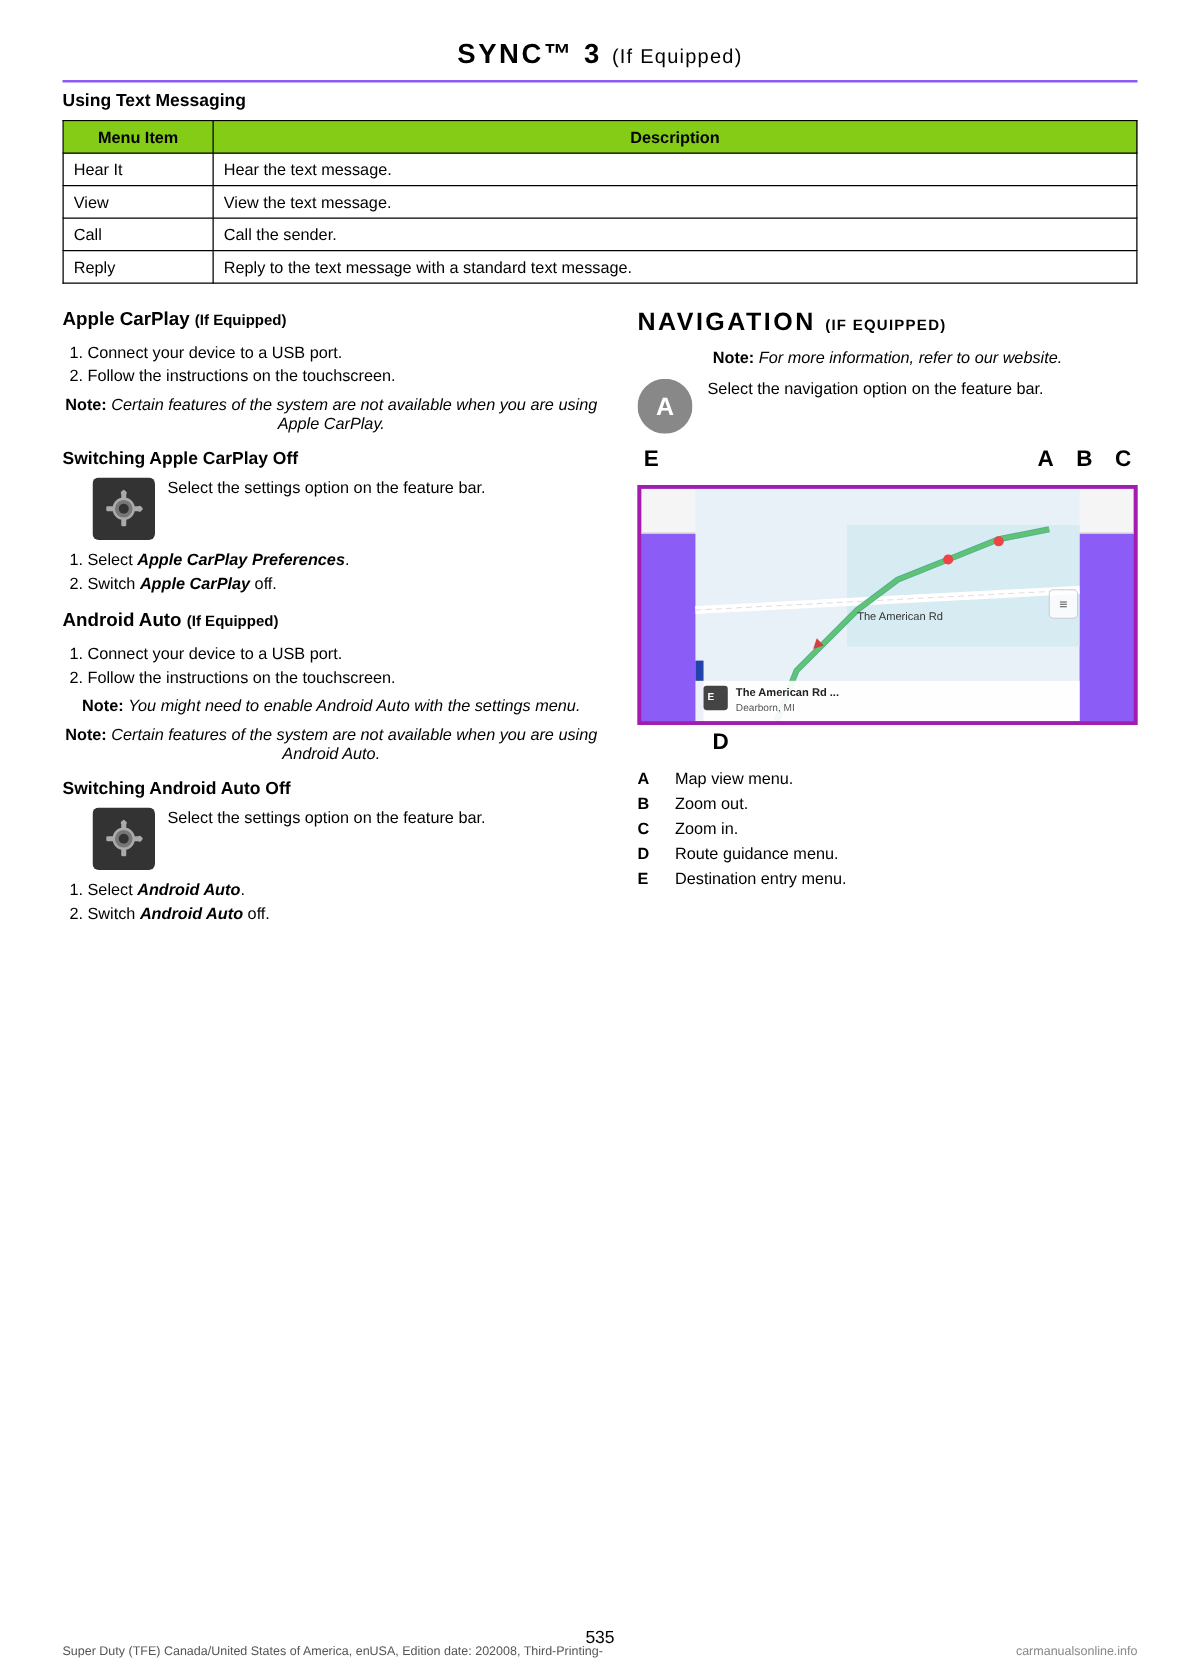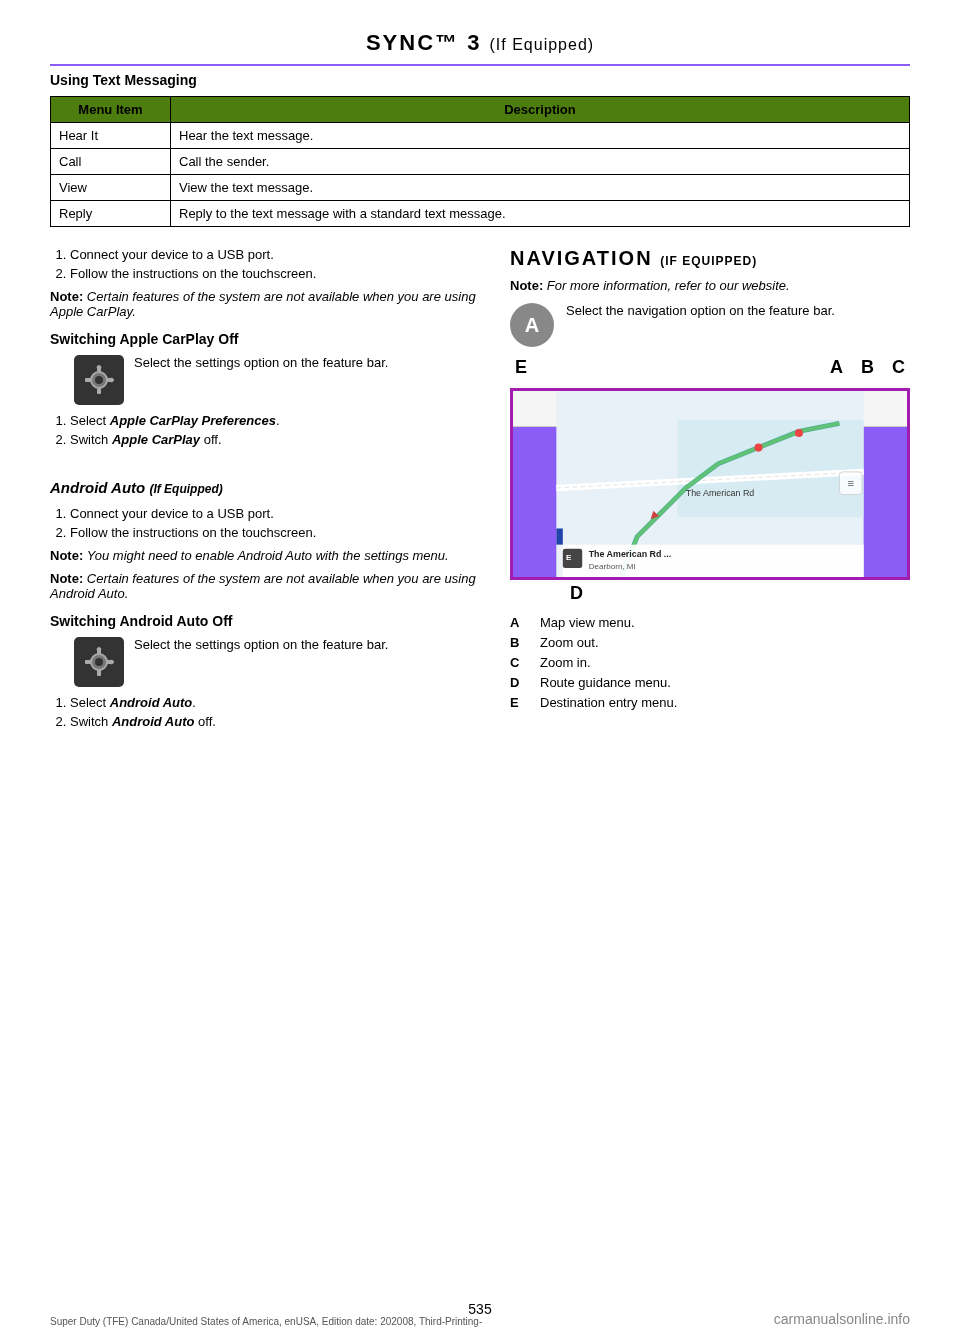--- a/index.html
+++ b/index.html
@@ -82,31 +82,32 @@
     table {
       width: 100%;
       border-collapse: collapse;
       font-size: 13px;
     }
     table th, table td {
       border: 1px solid #000;
       padding: 5px 8px;
     }
     table th {
-      background: #4d7c0f;
+      background: #84cc16;
       font-weight: bold;
       text-align: center;
     }
     table td:first-child {
       width: 120px;
     }
     
     .note {
       font-size: 13px;
       margin: 8px 0;
+      text-align: center;
     }
     .note strong {
       font-weight: bold;
       font-style: normal;
     }
     .note em {
       font-style: italic;
     }
     
     ol {
@@ -235,21 +236,21 @@
       position: absolute;
       bottom: 10px;
       left: 50px;
       font-size: 10px;
       color: #555;
     }
     .footer-brand {
       position: absolute;
       bottom: 10px;
       right: 50px;
-      font-size: 14px;
+      font-size: 10px;
       color: #888;
     }
 
     
     .map-svg {
       position: absolute;
       top: 0; left: 0;
       width: 100%;
       height: 100%;
     }
@@ -274,39 +275,43 @@
           <th>Menu Item</th>
           <th>Description</th>
         </tr>
       </thead>
       <tbody>
         <tr>
           <td>Hear It</td>
           <td>Hear the text message.</td>
         </tr>
         <tr>
+          <td>View</td>
+          <td>View the text message.</td>
+        </tr>
+        <tr>
           <td>Call</td>
           <td>Call the sender.</td>
-        </tr>
-        <tr>
-          <td>View</td>
-          <td>View the text message.</td>
         </tr>
         <tr>
           <td>Reply</td>
           <td>Reply to the text message with a standard text message.</td>
         </tr>
       </tbody>
     </table>
   </div>
 
   <div class="content-area">
 
     <div class="left-col">
 
+      <div class="section-title">
+        <span>Apple CarPlay</span>
+        <span class="if-equipped">(If Equipped)</span>
+      </div>
 
       <ol>
         <li>Connect your device to a USB port.</li>
         <li>Follow the instructions on the touchscreen.</li>
       </ol>
 
       <div class="note">
         <strong>Note:</strong> <em>Certain features of the system are not available when you are using Apple CarPlay.</em>
       </div>
 
@@ -330,21 +335,21 @@
           </g>
         </svg>
         <div class="icon-text">Select the settings option on the feature bar.</div>
       </div>
 
       <ol>
         <li>Select <span class="bi">Apple CarPlay Preferences</span>.</li>
         <li>Switch <span class="bi">Apple CarPlay</span> off.</li>
       </ol>
 
-      <div class="section-title" style="margin-top:32px;font-style:italic;">
+      <div class="section-title" style="margin-top:14px;">
         <span>Android Auto</span>
         <span class="if-equipped">(If Equipped)</span>
       </div>
 
       <ol>
         <li>Connect your device to a USB port.</li>
         <li>Follow the instructions on the touchscreen.</li>
       </ol>
 
       <div class="note">

